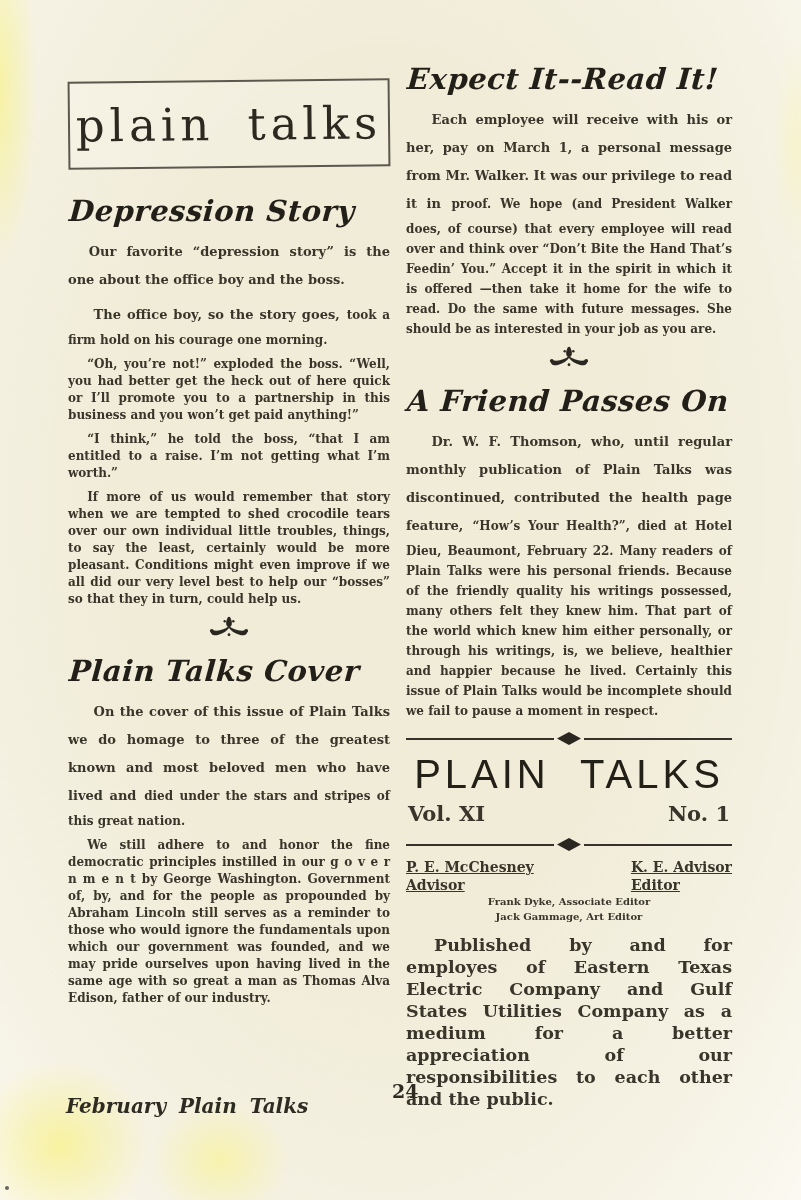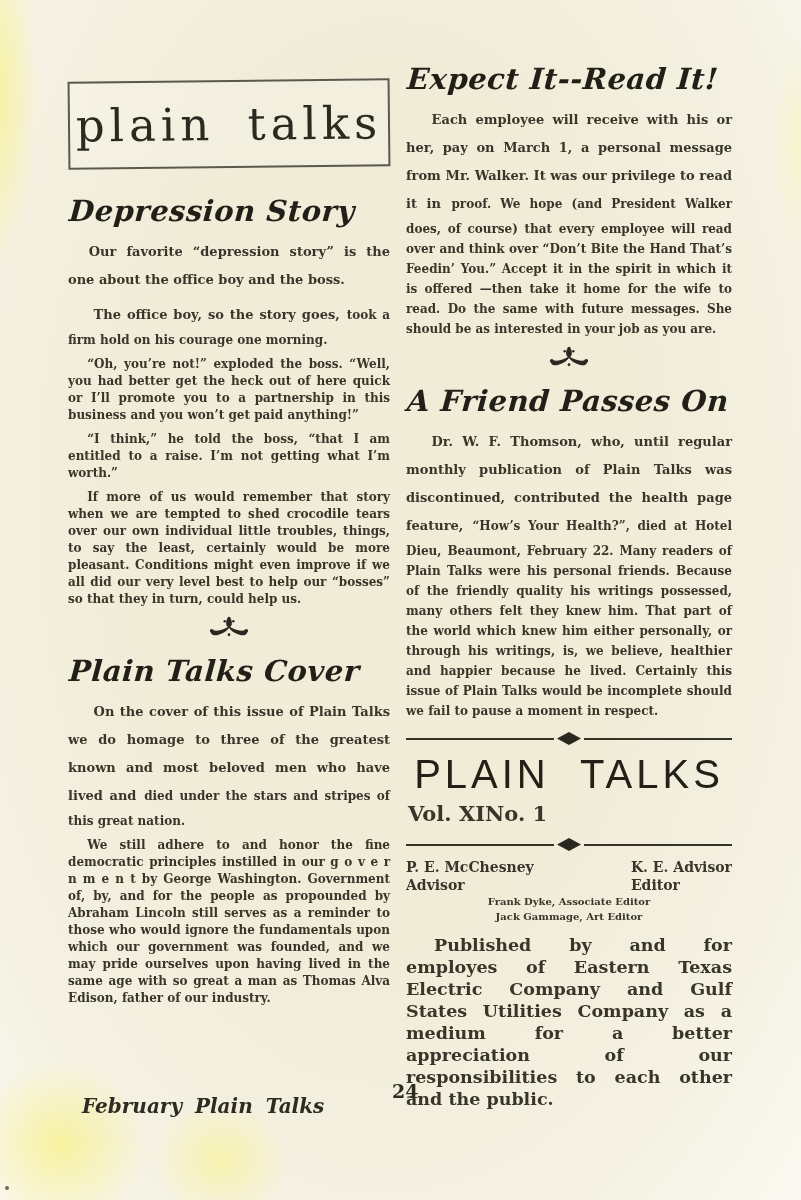--- a/index.html
+++ b/index.html
@@ -50,28 +50,28 @@
     background: #2a2720;
     clip-path: polygon(50% 0, 100% 50%, 50% 100%, 0 50%);
   }
 
   .mast-title {
     font-family: "Liberation Sans", sans-serif;
     font-size: 40px; letter-spacing: 4px; word-spacing: 16px;
     color: #232017; text-align: center; line-height: 1.05;
     margin: 2px 0 6px 0; white-space: nowrap; text-indent: 0;
   }
-  .vol-row { display: flex; font-weight: bold; font-size: 21px; margin: 0 2px 2px 2px; }
-  .editors-row { display: flex; justify-content: space-between; margin-top: 6px; }
+  .vol-row { display: flex; justify-content: space-between; font-weight: bold; font-size: 21px; margin: 0 2px 2px 2px; }
+  .editors-row { display: flex; justify-content: space-between; margin-top: 6px; text-decoration: underline; }
   .editor { font-size: 14px; font-weight: bold; line-height: 1.25; text-align: left; }
   .editor .role { text-align: left; }
   .center-line { text-align: center; font-size: 10px; font-weight: bold; line-height: 1.5; text-indent: 0; }
   .publisher { margin-top: 10px; font-size: 17.5px; line-height: 22px; font-weight: bold; text-indent: 1.6em; text-align: justify; }
 
-  .footer-left { position: absolute; left: 82px;  top: 1094px; font-size: 20px; font-weight: bold; font-style: italic; color: #2e2b22; word-spacing: 6px; }
+  .footer-left { position: absolute; left: 66px;  top: 1094px; font-size: 20px; font-weight: bold; font-style: italic; color: #2e2b22; word-spacing: 6px; }
   .page-num    { position: absolute; left: 392px; top: 1080px; font-size: 19px; font-weight: bold; color: #2e2b22; }
 
   .stain { position: absolute; pointer-events: none; }
   .stain-tl  { left: -22px; top: -30px;  width: 60px;  height: 300px; background: radial-gradient(ellipse at 30% 40%, rgba(250,242,90,0.5), rgba(250,242,90,0) 70%); }
   .stain-bl1 { left: -30px; top: 1060px; width: 180px; height: 170px; background: radial-gradient(ellipse, rgba(248,238,70,0.45), rgba(248,238,70,0) 70%); }
   .stain-bl2 { left: 150px; top: 1100px; width: 140px; height: 120px; background: radial-gradient(ellipse, rgba(250,243,120,0.5), rgba(250,243,120,0) 70%); }
   .stain-tr  { left: 772px; top: 40px;   width: 50px;  height: 210px; background: radial-gradient(ellipse, rgba(250,245,150,0.3), rgba(250,245,150,0) 70%); }
   .speck { left: 5px; top: 1186px; width: 4px; height: 4px; background: #6a675c; border-radius: 50%; }
 </style>
 </head>

